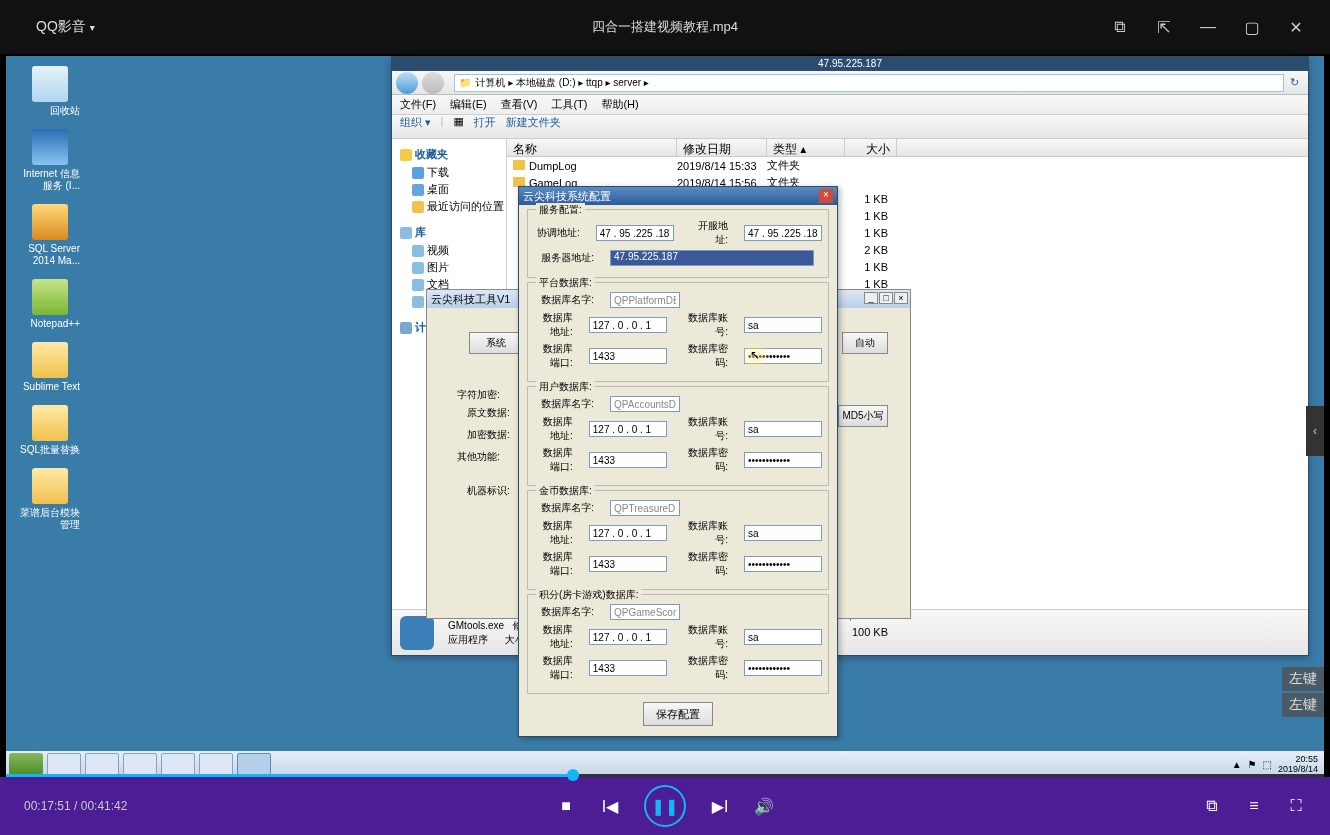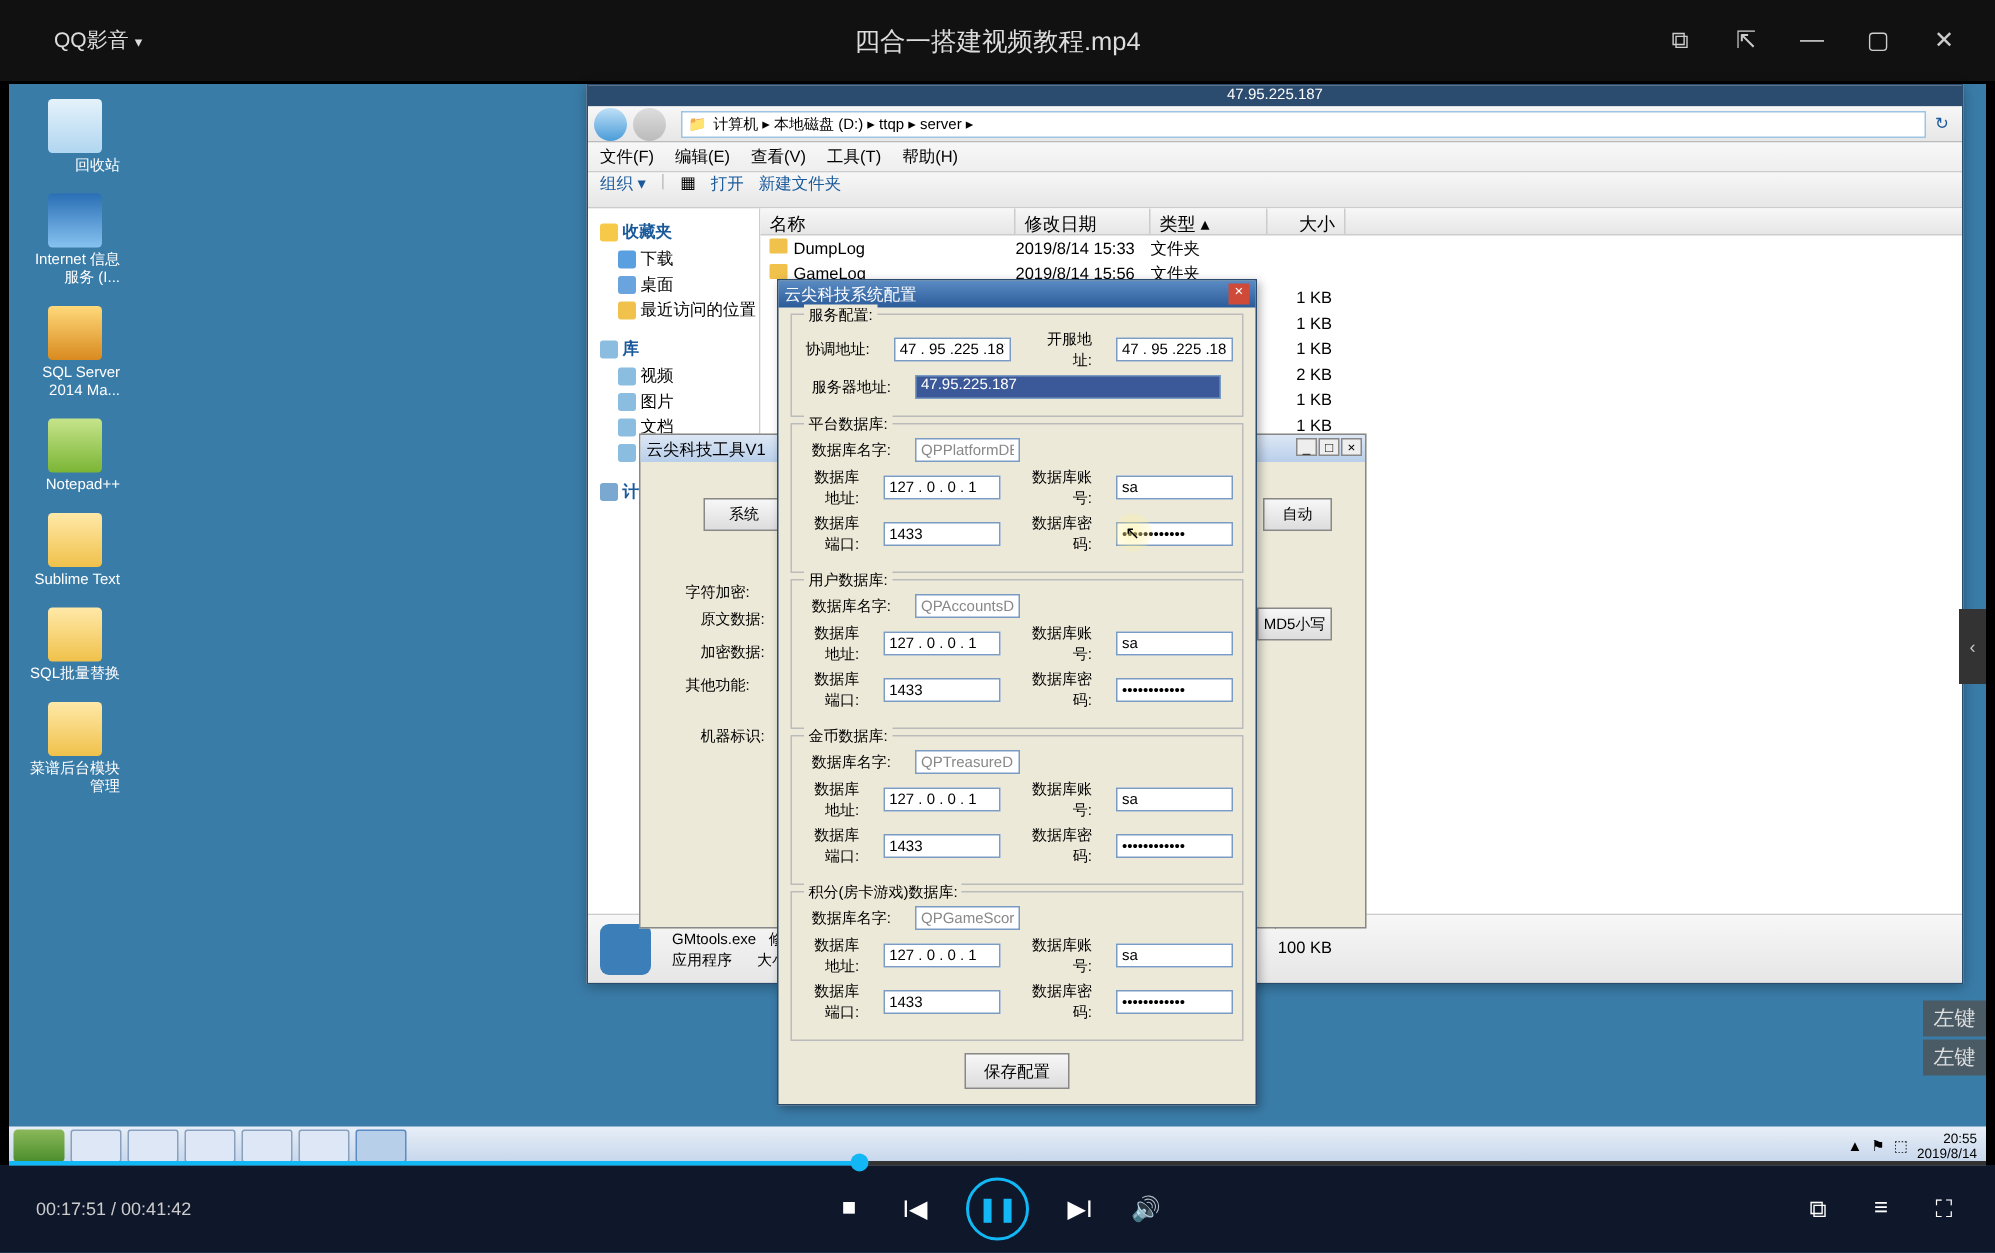--- a/index.html
+++ b/index.html
@@ -2,21 +2,21 @@
 <html><head>
 <meta charset="utf-8">
 <style>
 * { margin: 0; padding: 0; box-sizing: border-box; font-family: "Microsoft YaHei", Arial, sans-serif; }
 body { background: #000; width: 1330px; height: 835px; overflow: hidden; position: relative; }
 
 
 .qq-titlebar { height: 54px; background: #111; display: flex; align-items: center; color: #ccc; font-size: 13px; position: relative; }
 .qq-app-name { padding-left: 36px; font-size: 14px; color: #ddd; }
 .qq-chevron { font-size: 10px; margin-left: 4px; }
-.qq-video-title { position: absolute; left: 50%; transform: translateX(-50%); color: #ddd; font-size: 17px; }
+.qq-video-title { position: absolute; left: 50%; transform: translateX(-50%); color: #ddd; font-size: 13px; }
 .qq-window-ctrls { margin-left: auto; display: flex; gap: 24px; padding-right: 24px; align-items: center; }
 .qq-window-btn { width: 20px; height: 20px; color: #ccc; display: flex; align-items: center; justify-content: center; font-size: 16px; }
 
 
 .video-area { position: relative; height: calc(100% - 54px - 58px); background: #3a7ca8; border-top: 2px solid #000; border-left: 6px solid #000; border-right: 6px solid #000; }
 
 
 .desktop-icons { position: absolute; top: 10px; left: 14px; width: 70px; }
 .desktop-icon { width: 60px; text-align: right; color: #fff; font-size: 10px; margin-bottom: 12px; }
 .di-img { width: 36px; height: 36px; margin: 0 auto 3px; border-radius: 3px; }
@@ -109,21 +109,21 @@
 
 
 .win-taskbar { position: absolute; bottom: 0; left: 0; right: 0; height: 26px; background: linear-gradient(#e7eef7,#c4d5eb); display: flex; align-items: center; font-size: 10px; }
 .tb-start { width: 34px; height: 22px; margin-left: 3px; background: linear-gradient(#8ab85a,#4a8c2a); border-radius: 3px; }
 .tb-btn { width: 34px; height: 22px; margin-left: 4px; border: 1px solid #8aa0bf; background: #dde7f5; border-radius: 2px; }
 .tb-btn.active { background: #b8cfea; border-color: #5a8bc2; }
 .tb-tray { margin-left: auto; padding: 0 6px; display: flex; align-items: center; gap: 6px; }
 .tray-time { text-align: right; font-size: 9px; line-height: 10px; }
 
 
-.player-ctrls { height: 58px; background: #0f172a; display: flex; align-items: center; padding: 0 24px; position: relative; }
+.player-ctrls { height: 58px; background: #4c1d95; display: flex; align-items: center; padding: 0 24px; position: relative; }
 .progress-bar { position: absolute; top: -3px; left: 6px; right: 6px; height: 3px; background: #333; }
 .progress-fill { height: 100%; background: #12b7f5; width: 43%; position: relative; }
 .progress-thumb { position: absolute; right: -6px; top: -5px; width: 12px; height: 12px; border-radius: 50%; background: #12b7f5; }
 .time-disp { color: #ccc; font-size: 12px; }
 .center-ctrls { position: absolute; left: 50%; transform: translateX(-50%); display: flex; align-items: center; gap: 24px; }
 .ctrl-btn { color: #fff; font-size: 16px; width: 20px; text-align: center; }
 .play-btn { width: 42px; height: 42px; border: 2px solid #12b7f5; border-radius: 50%; display: flex; align-items: center; justify-content: center; color: #12b7f5; font-size: 16px; }
 .right-ctrls { margin-left: auto; display: flex; gap: 22px; color: #ccc; font-size: 16px; }
 </style>
 </head>

